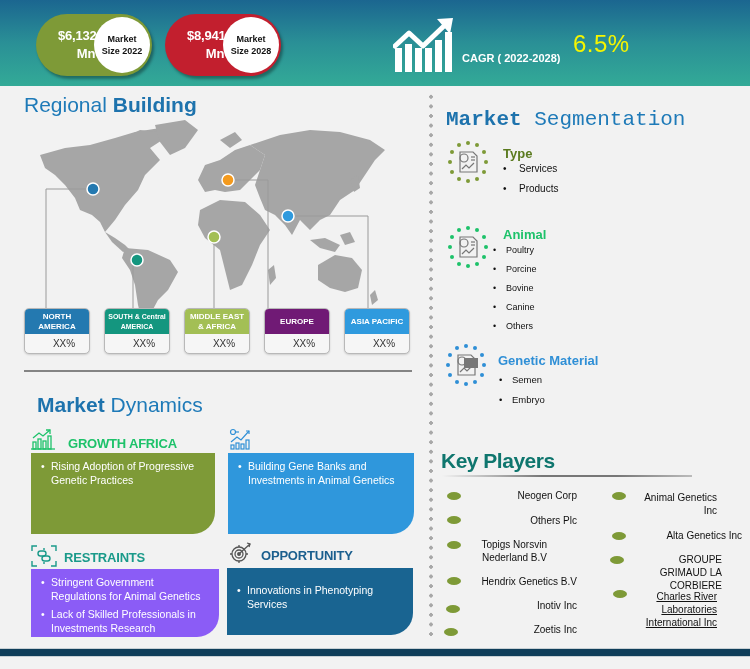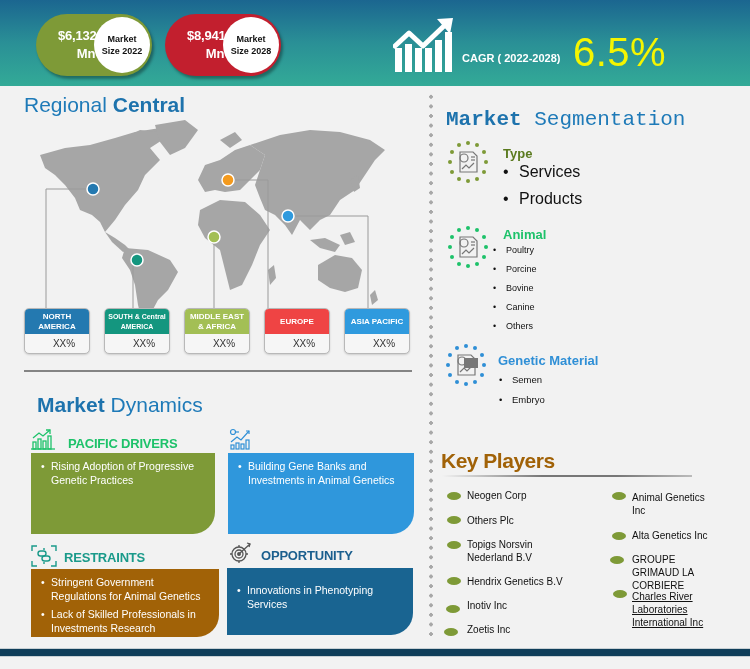--- a/index.html
+++ b/index.html
@@ -17,21 +17,21 @@
     font-family: "Liberation Sans", sans-serif; letter-spacing: -0.2px; }
   .pill .circle { position: absolute; top: 3px; width: 56px; height: 56px; border-radius: 50%;
     background: #fff; color: #111; font-size: 9px; font-weight: bold; text-align: center;
     display: flex; flex-direction: column; justify-content: center; line-height: 12px; }
   .pill1 { left: 36px; width: 116px; background: #7e9a37; }
   .pill1 .circle { left: 58px; }
   .pill2 { left: 165px; width: 116px; background: #c21f2e; }
   .pill2 .circle { left: 58px; }
   .cagr-icon { position: absolute; left: 393px; top: 18px; width: 60px; height: 54px; }
   .cagr-label { position: absolute; left: 462px; top: 52px; color: #fff; font-size: 11px; font-weight: bold; }
-  .cagr-value { position: absolute; left: 573px; top: 30px; color: #f5f500; font-size: 40px; font-weight: normal; letter-spacing: 0.5px; }
+  .cagr-value { position: absolute; left: 573px; top: 30px; color: #f5f500; font-size: 24px; font-weight: normal; letter-spacing: 0.5px; }
 
   
   .sec-title { position: absolute; font-size: 21px; color: #1e7ab8; }
   .sec-title b { font-weight: bold; color: #1e73ad; }
 
   
   .map { position: absolute; left: 20px; top: 120px; width: 390px; height: 200px; }
   .region-box { position: absolute; top: 308px; width: 66px; height: 46px; border: 1px solid #b8b8b8;
     border-radius: 5px; background: #f6f6f6; overflow: hidden; box-shadow: 0 1px 2px rgba(0,0,0,0.15); }
   .region-box .rh { height: 25px; color: #fff; font-size: 8px; font-weight: bold; text-align: center;
@@ -40,36 +40,36 @@
   .hr-line { position: absolute; left: 24px; top: 370px; width: 388px; height: 2px; background: #555; opacity: .7; }
 
   
   .vdots { position: absolute; left: 429px; top: 92px; width: 4px; height: 548px;
     background-image: radial-gradient(circle, #a8a8a8 1.6px, transparent 1.9px);
     background-size: 4px 9.6px; }
 
   
   .seg-icon { position: absolute; width: 44px; height: 44px; }
   .seg-head { position: absolute; font-size: 13px; font-weight: bold; }
-  .seg-list { position: absolute; list-style: none; font-size: 16px; color: #111; }
+  .seg-list { position: absolute; list-style: none; font-size: 10px; color: #111; }
   .seg-list li { position: relative; padding-left: 16px; }
   .seg-list li::before { content: "•"; position: absolute; left: 0; top: 0; }
 
   
   .dyn-head { position: absolute; font-size: 13px; font-weight: bold; letter-spacing: -0.2px; }
   .dyn-icon { position: absolute; width: 26px; height: 22px; }
   .dyn-box { position: absolute; color: #fff; font-size: 10.5px; border-bottom-right-radius: 22px; padding: 6px 8px 0 10px; }
   .dyn-box ul { list-style: none; }
   .dyn-box li { position: relative; padding-left: 10px; line-height: 14px; margin-bottom: 6px; }
   .dyn-box li::before { content: "•"; position: absolute; left: 0; top: 0; }
 
   
   .kp-rule { position: absolute; left: 442px; top: 475px; width: 250px; height: 2px;
     background: linear-gradient(to right, #f2f2f2, #777 40%, #777 70%, #bbb); }
-  .kp-item { position: absolute; font-size: 10px; color: #111; line-height: 13px; }
+  .kp-item { position: absolute; font-size: 10px; color: #111; line-height: 13px; text-align: right; }
   .kp-dot { position: absolute; width: 14px; height: 8px; border-radius: 50%; background: #7e9a37; }
 
   
   .footer { position: absolute; left: 0; top: 648px; width: 750px; height: 9px; background: #0f3d59;
     border-top: 1px solid #c8d0d4; border-bottom: 1px solid #c8d0d4; }
 </style>
 </head>
 <body>
 
 <div class="header">
@@ -102,21 +102,21 @@
     <rect x="52" y="14" width="7" height="40" fill="#fff"></rect>
     <polyline points="2,28 16,15 30,28 52,7" fill="none" stroke="#fff" stroke-width="5" stroke-linecap="round" stroke-linejoin="round"></polyline>
     <polygon points="44,1 60,0 57,16" fill="#fff"></polygon>
   </svg>
   <div class="cagr-label">CAGR ( 2022-2028)</div>
   <div class="cagr-value">6.5%</div>
 </div>
 
 <div class="sec-title" style="left:24px; top:93px;">
   <span>Regional</span>
-  <b>Central</b>
+  <b>Building</b>
 </div>
 
 <svg class="map" viewBox="0 0 390 200">
   <g fill="#a6a6a6">
 
     <path d="M20,35 L45,28 L70,25 L95,18 L115,12 L140,8 L150,15 L130,28 L140,40 L125,55 L118,70 L105,85 L95,100 L85,112 L80,102 L72,95 L60,90 L55,78 L45,65 L35,55 L25,48 Z"></path>
     <path d="M100,20 L120,10 L138,12 L128,20 Z"></path>
 
     <path d="M135,5 L165,0 L178,10 L165,28 L150,35 L140,22 Z"></path>
 
@@ -161,21 +161,21 @@
 </div>
 <div class="region-box" style="left:104px;">
   <div class="rh" style="background:#14967f;font-size:7px;">SOUTH &amp; Central AMERICA</div>
   <div class="rv">XX%</div>
 </div>
 <div class="region-box" style="left:184px;">
   <div class="rh" style="background:#a3bf55;">MIDDLE EAST &amp; AFRICA</div>
   <div class="rv">XX%</div>
 </div>
 <div class="region-box" style="left:264px;">
-  <div class="rh" style="background:#ef4444;">EUROPE</div>
+  <div class="rh" style="background:#701a75;">EUROPE</div>
   <div class="rv">XX%</div>
 </div>
 <div class="region-box" style="left:344px;">
   <div class="rh" style="background:#2f9ade;">ASIA PACIFIC</div>
   <div class="rv">XX%</div>
 </div>
 <div class="hr-line"></div>
 
 <div class="vdots"></div>
 
@@ -282,21 +282,21 @@
   <g fill="none" stroke="#1dc26a" stroke-width="1.3">
     <rect x="2" y="14" width="3" height="7"></rect>
       <rect x="7" y="11" width="3" height="10"></rect>
       <rect x="12" y="13" width="3" height="8"></rect>
       <rect x="17" y="8" width="3" height="13"></rect>
     <polyline points="2,10 8,5 12,8 19,2"></polyline>
       <polyline points="15,2 19,2 19,6"></polyline>
     <line x1="0" y1="21" x2="24" y2="21"></line>
   </g>
 </svg>
-<div class="dyn-head" style="left:68px; top:436px; color:#1dc26a;">PACIFIC DRIVERS</div>
+<div class="dyn-head" style="left:68px; top:436px; color:#1dc26a;">GROWTH AFRICA</div>
 <div class="dyn-box" style="left:31px; top:453px; width:184px; height:81px; background:#7e9a37;">
   <ul>
     <li>Rising Adoption of Progressive Genetic Practices</li>
   </ul>
 </div>
 
 <svg class="dyn-icon" style="left:229px; top:428px;" viewBox="0 0 26 22">
   <g fill="none" stroke="#2f8fd6" stroke-width="1.2">
     <circle cx="4" cy="4" r="2.5"></circle>
       <line x1="6" y1="4" x2="10" y2="4"></line>
@@ -321,21 +321,21 @@
       <polyline points="20,1 25,1 25,6"></polyline>
       <polyline points="1,16 1,21 6,21"></polyline>
       <polyline points="20,21 25,21 25,16"></polyline>
     <rect x="7" y="6" width="8" height="5" rx="2.5"></rect>
       <rect x="11" y="11" width="8" height="5" rx="2.5"></rect>
     <line x1="13" y1="3" x2="13" y2="5"></line>
       <line x1="13" y1="17" x2="13" y2="19"></line>
   </g>
 </svg>
 <div class="dyn-head" style="left:64px; top:550px; color:#1a9a8a;">RESTRAINTS</div>
-<div class="dyn-box" style="left:31px; top:569px; width:188px; height:68px; background:#a16207; padding-top:6px;">
+<div class="dyn-box" style="left:31px; top:569px; width:188px; height:68px; background:#8b5cf6; padding-top:6px;">
   <ul>
     <li style="margin-bottom:4px;">Stringent Government Regulations for Animal Genetics</li>
     <li>Lack of Skilled Professionals in Investments Research</li>
   </ul>
 </div>
 
 <svg class="dyn-icon" style="left:228px; top:542px;" viewBox="0 0 26 22">
   <g fill="none" stroke="#555" stroke-width="1.3">
     <circle cx="11" cy="12" r="7"></circle>
       <circle cx="11" cy="12" r="4"></circle>
@@ -348,21 +348,21 @@
       <polyline points="19,1 22,2 21,5"></polyline>
   </g>
 </svg>
 <div class="dyn-head" style="left:261px; top:548px; color:#1b5f8e;text-align:right;">OPPORTUNITY</div>
 <div class="dyn-box" style="left:227px; top:568px; width:186px; height:67px; background:#196491; padding-top:15px;">
   <ul>
     <li>Innovations in Phenotyping Services</li>
   </ul>
 </div>
 
-<div class="sec-title" style="left:441px; top:449px; font-weight:bold; color:#a16207; letter-spacing:-0.5px;">Key Players</div>
+<div class="sec-title" style="left:441px; top:449px; font-weight:bold; color:#0f766e; letter-spacing:-0.5px;">Key Players</div>
 <div class="kp-rule"></div>
 
 <span class="kp-dot" style="left:447px; top:492px;"></span>
 <div class="kp-item" style="left:467px; top:489px; width:110px;">Neogen Corp</div>
 <span class="kp-dot" style="left:447px; top:516px;"></span>
 <div class="kp-item" style="left:467px; top:514px; width:110px;">Others Plc</div>
 <span class="kp-dot" style="left:447px; top:541px;"></span>
 <div class="kp-item" style="left:467px; top:538px; width:80px;">Topigs Norsvin Nederland B.V</div>
 <span class="kp-dot" style="left:447px; top:577px;"></span>
 <div class="kp-item" style="left:467px; top:575px; width:110px;">Hendrix Genetics B.V</div>

